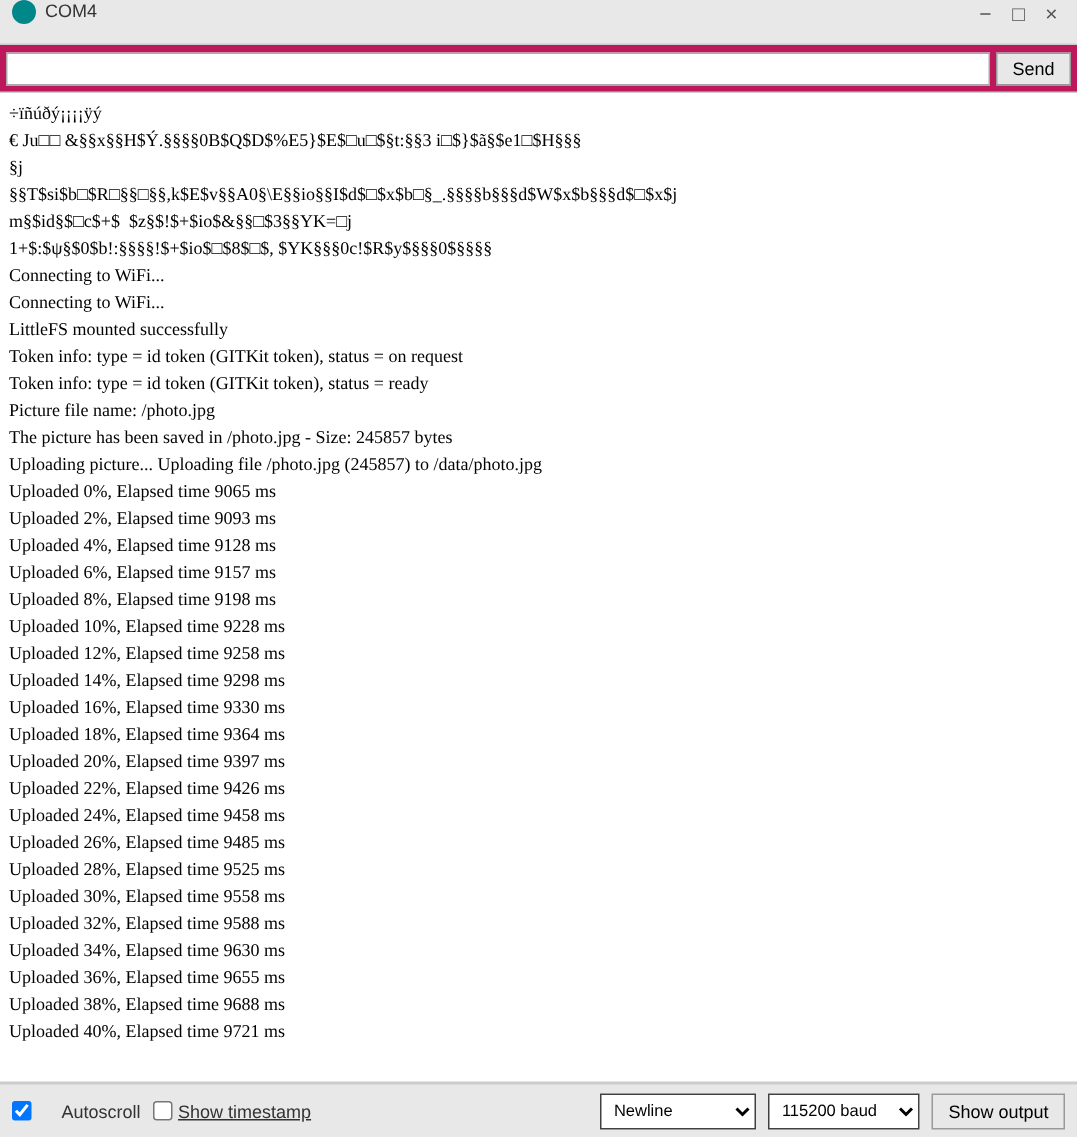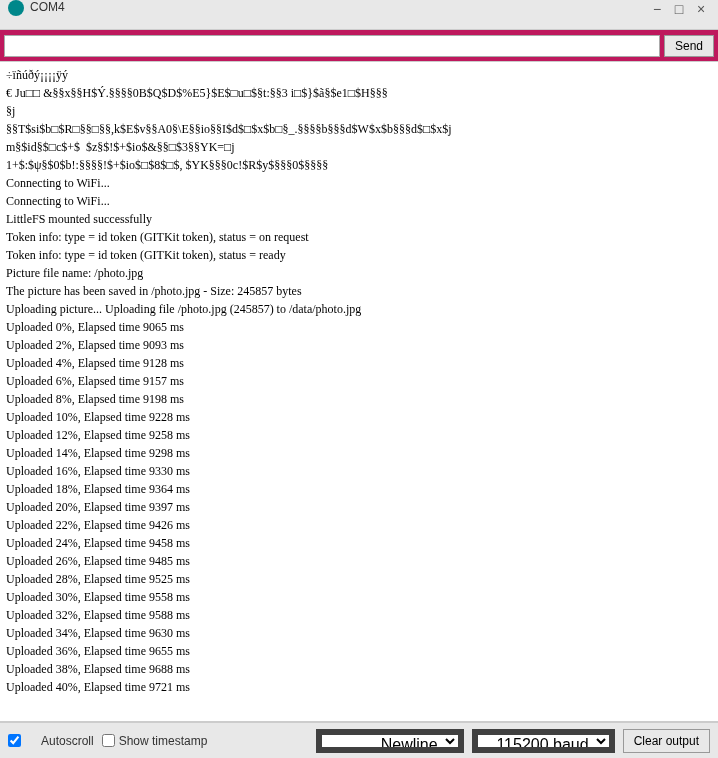--- a/index.html
+++ b/index.html
@@ -123,36 +123,36 @@
     .autoscroll-label input[type="checkbox"] {
       margin: 0;
     }
 
     .timestamp-label {
       display: flex;
       align-items: center;
       gap: 4px;
       font-size: 12px;
       color: #333;
+      text-decoration: underline;
     }
 
     .timestamp-label input[type="checkbox"] {
       margin: 0;
     }
 
     .spacer { flex: 1; }
 
     .newline-select, .baud-select {
       height: 24px;
-      font-size: 16px;
-      border: 6px solid #404040;
+      font-size: 11px;
+      border: 1px solid #404040;
       background: #fff;
       padding: 0 4px;
       cursor: pointer;
-      text-align: right;
     }
 
     .clear-output-btn {
       height: 24px;
       padding: 0 10px;
       background: #e8e8e8;
       border: 1px solid #999;
       cursor: pointer;
       font-size: 12px;
     }
@@ -234,14 +234,14 @@
     <input type="checkbox" id="timestamp-cb" style="">
     <span>Show timestamp</span>
   </label>
 
   <div class="spacer"></div>
 
   <select class="newline-select" id="newline-select"><option value="No line ending">No line ending</option><option value="Newline" selected="">Newline</option><option value="Carriage return">Carriage return</option><option value="Both NL &amp; CR">Both NL &amp; CR</option></select>
 
   <select class="baud-select" id="baud-select"><option value="300 baud">300 baud</option><option value="1200 baud">1200 baud</option><option value="2400 baud">2400 baud</option><option value="4800 baud">4800 baud</option><option value="9600 baud">9600 baud</option><option value="19200 baud">19200 baud</option><option value="38400 baud">38400 baud</option><option value="57600 baud">57600 baud</option><option value="74880 baud">74880 baud</option><option value="115200 baud" selected="">115200 baud</option><option value="230400 baud">230400 baud</option><option value="250000 baud">250000 baud</option><option value="500000 baud">500000 baud</option><option value="1000000 baud">1000000 baud</option><option value="2000000 baud">2000000 baud</option></select>
 
-  <button class="clear-output-btn">Clear output</button>
+  <button class="clear-output-btn">Show output</button>
 </div>
 
 </body></html>

